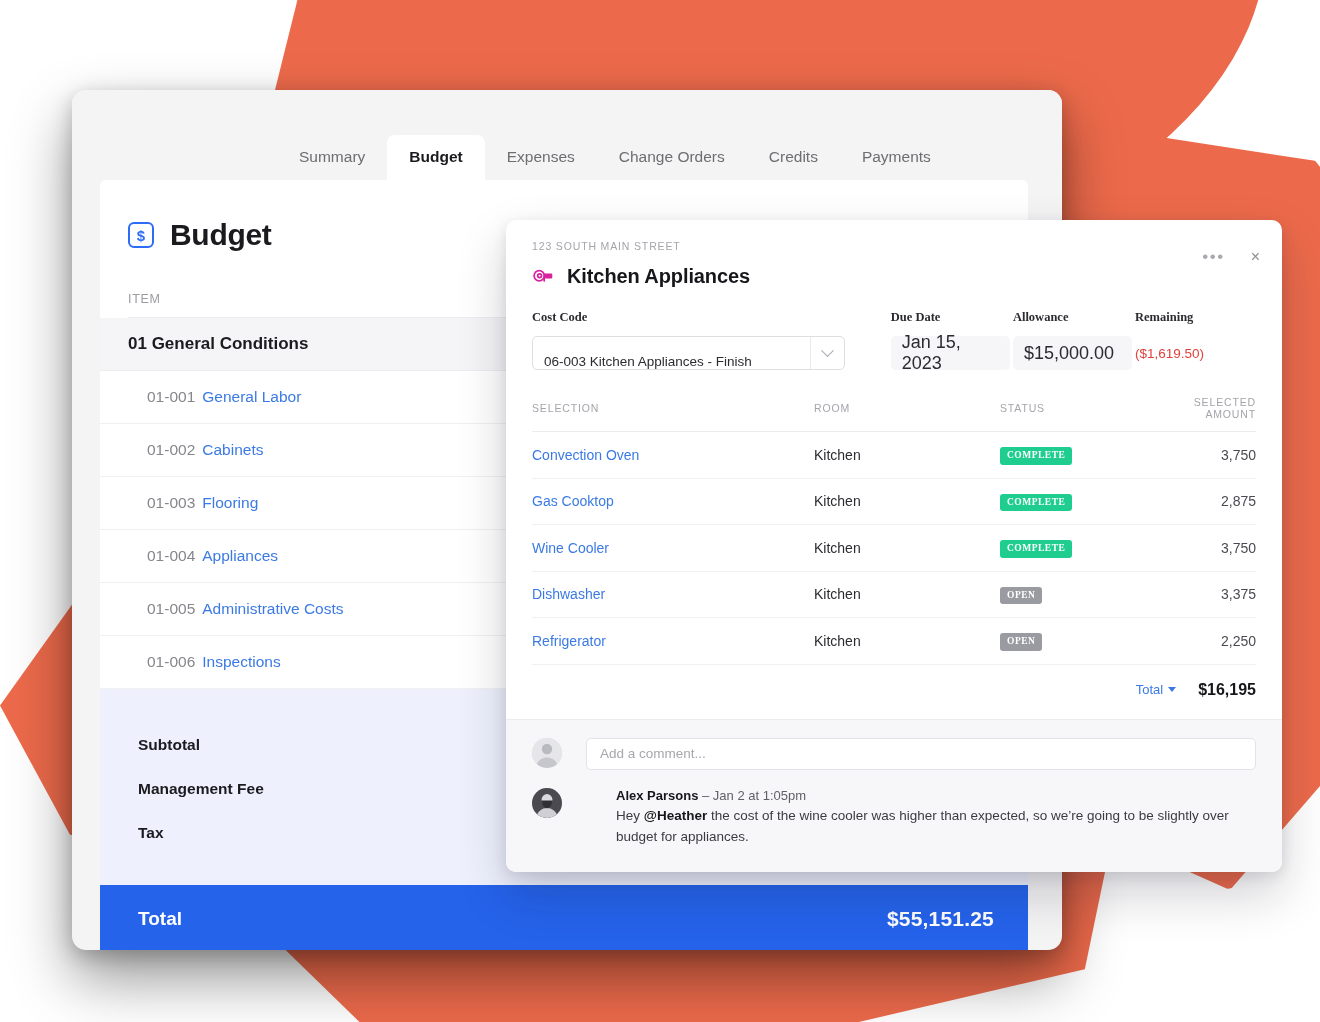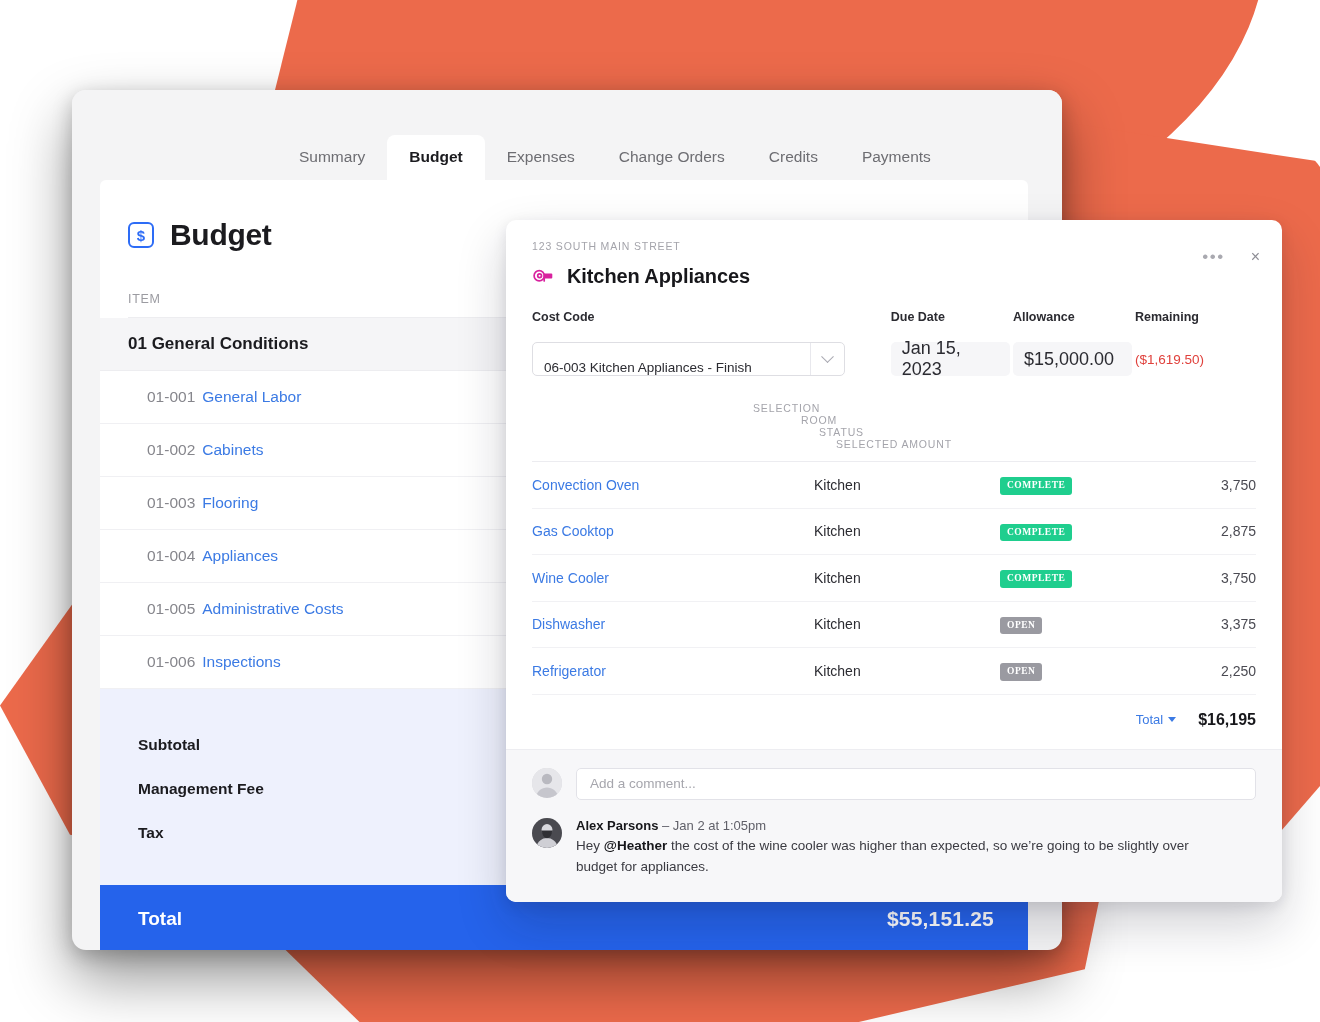--- a/index.html
+++ b/index.html
@@ -230,21 +230,21 @@
   #more-icon { color: #a9a9b0; font-size: 17px; letter-spacing: 1.5px; line-height: 1; cursor: pointer; }
   #close-icon { color: #8d8d95; font-size: 16px; line-height: 1; cursor: pointer; }
 
   
   #fields-row {
     display: flex; align-items: flex-end;
     padding: 22px 26px 0 26px;
     gap: 0;
   }
   .field-label {
-    font-size: 12.5px; font-weight: 700; color: #2b2b31; margin-bottom: 18px;
+    font-size: 12.5px; font-weight: 700; color: #2b2b31; margin-bottom: 11px; font-family: Liberation Serif, serif;
   }
   #cost-code-field { width: 336px; }
   #cost-code-select {
     height: 34px;
     border: 1px solid #dedee3;
     border-radius: 5px;
     display: flex; align-items: flex-end; justify-content: space-between;
     padding: 0 0 0 11px;
     font-size: 13.5px; color: #2b2b31;
     cursor: pointer;
@@ -271,21 +271,20 @@
   }
 
   
   #sel-table { padding: 0 26px; margin-top: 26px; }
   .sel-head {
     display: flex; align-items: center;
     font-size: 10.5px; letter-spacing: 0.85px; color: #a4a4ab;
     text-transform: uppercase;
     padding-bottom: 11px;
     border-bottom: 1px solid #ececf0;
-    flex-direction: column;
   }
   .sel-row {
     display: flex; align-items: center;
     padding: 13px 0;
     border-bottom: 1px solid #f1f1f4;
     font-size: 14px;
   }
   .c-sel { width: 282px; color: #3b7ae4; cursor: pointer; }
   .c-room { width: 186px; color: #2b2b31; }
   .c-status { width: 150px; }
@@ -322,21 +321,21 @@
     border-top: 5px solid #3b7ae4;
   }
   #sel-total-amount { font-size: 16px; font-weight: 700; color: #17171b; }
 
   
   #comments {
     background: #f7f7f9;
     border-top: 1px solid #ededf1;
     padding: 18px 26px 24px 26px;
   }
-  .comment-line { display: flex; gap: 14px; align-items: flex-start; }
+  .comment-line { display: flex; gap: 24px; align-items: flex-start; justify-content: space-between; }
   .avatar {
     width: 30px; height: 30px; border-radius: 50%;
     flex: none; overflow: hidden; background: #d8d8dd;
   }
   #comment-input {
     flex: 1;
     height: 32px;
     border: 1px solid #e2e2e8;
     border-radius: 5px;
     background: #ffffff;

